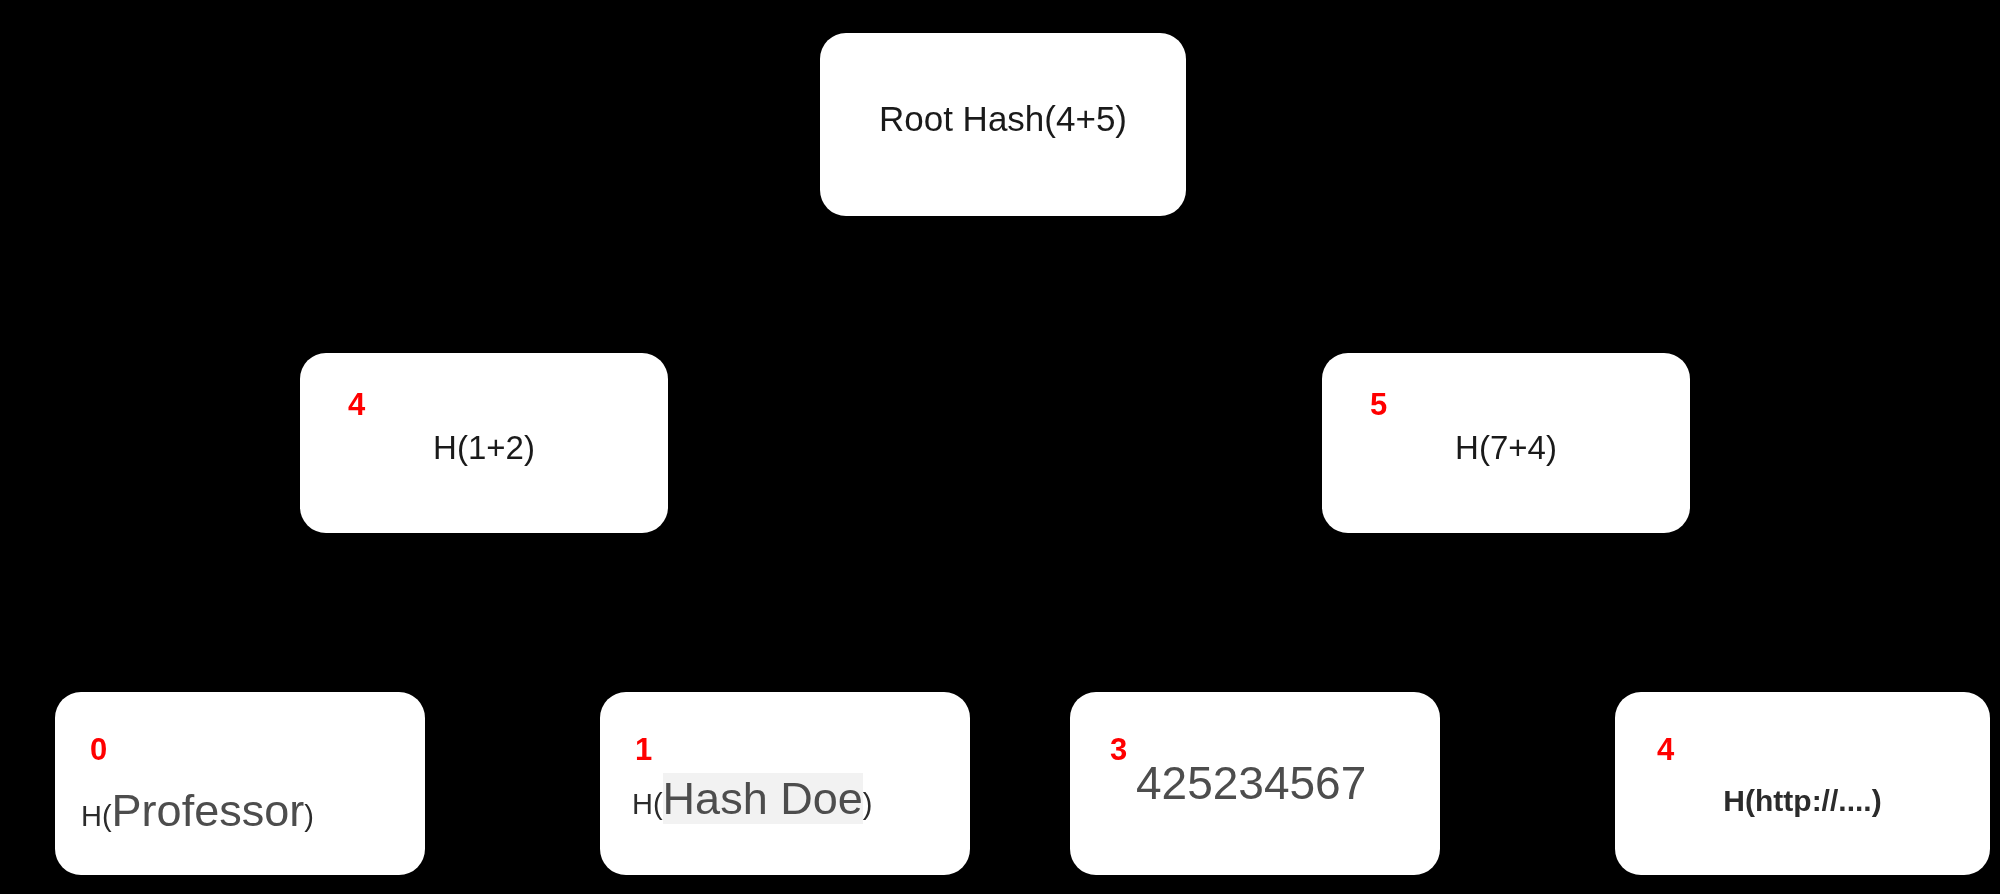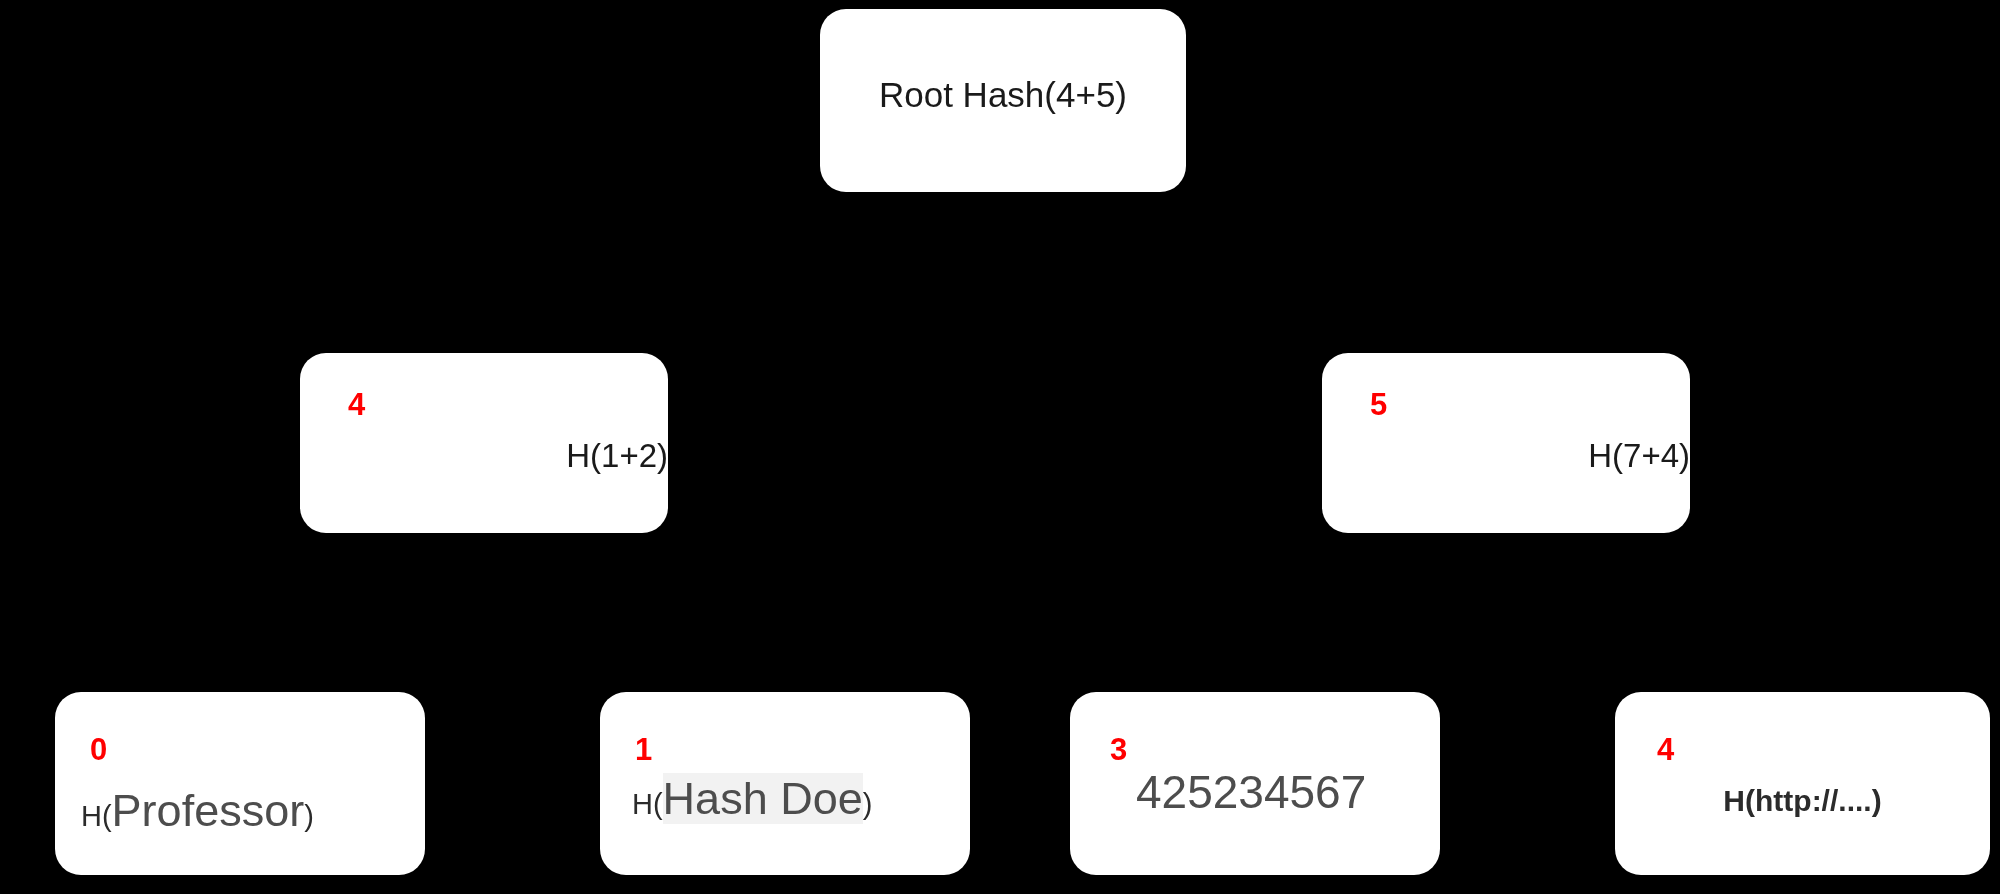--- a/index.html
+++ b/index.html
@@ -25,21 +25,21 @@
     position: absolute;
     color: #ff0000;
     font-family: "Liberation Sans", sans-serif;
     font-weight: bold;
     line-height: 1;
     white-space: nowrap;
   }
   
   #node-root {
     left: 820px;
-    top: 9px;
+    top: 33px;
     width: 366px;
     height: 183px;
   }
   #node-root .label {
     position: absolute;
     left: 0;
     right: 0;
     top: 66px;
     text-align: center;
     font-size: 35px;
@@ -57,25 +57,24 @@
   .node-mid .badge {
     left: 48px;
     top: 36px;
     font-size: 31px;
   }
   .node-mid .label {
     position: absolute;
     left: 0;
     right: 0;
     top: 76px;
-    text-align: right;
+    text-align: center;
     font-size: 33px;
     color: #1a1a1a;
     white-space: nowrap;
-    margin-top: 8px;
   }
   
   .node-leaf {
     top: 692px;
     height: 183px;
   }
   #node-leaf-0 { left: 55px;  width: 370px; }
   #node-leaf-1 { left: 600px; width: 370px; }
   #node-leaf-3 { left: 1070px;width: 370px; }
   #node-leaf-4 { left: 1615px;width: 375px; }
@@ -107,21 +106,21 @@
   .leaf-text .content.hl {
     background: #f2f2f2;
   }
   .leaf-text .hsuffix {
     font-size: 29px;
     color: #2b2b2b;
     vertical-align: baseline;
   }
   #node-leaf-0 .leaf-text { left: 26px; margin-top: 12px; }
   #node-leaf-1 .leaf-text { left: 32px; }
-  #node-leaf-3 .leaf-text { left: 66px; top: 77px; }
+  #node-leaf-3 .leaf-text { left: 66px; top: 68px; }
   #node-leaf-3 .leaf-text .content { font-size: 46px; }
   #node-leaf-4 .leaf-text {
     left: 0;
     right: 0;
     top: 94px;
     text-align: center;
     font-weight: bold;
   }
   #node-leaf-4 .leaf-text .content {
     font-size: 30px;

